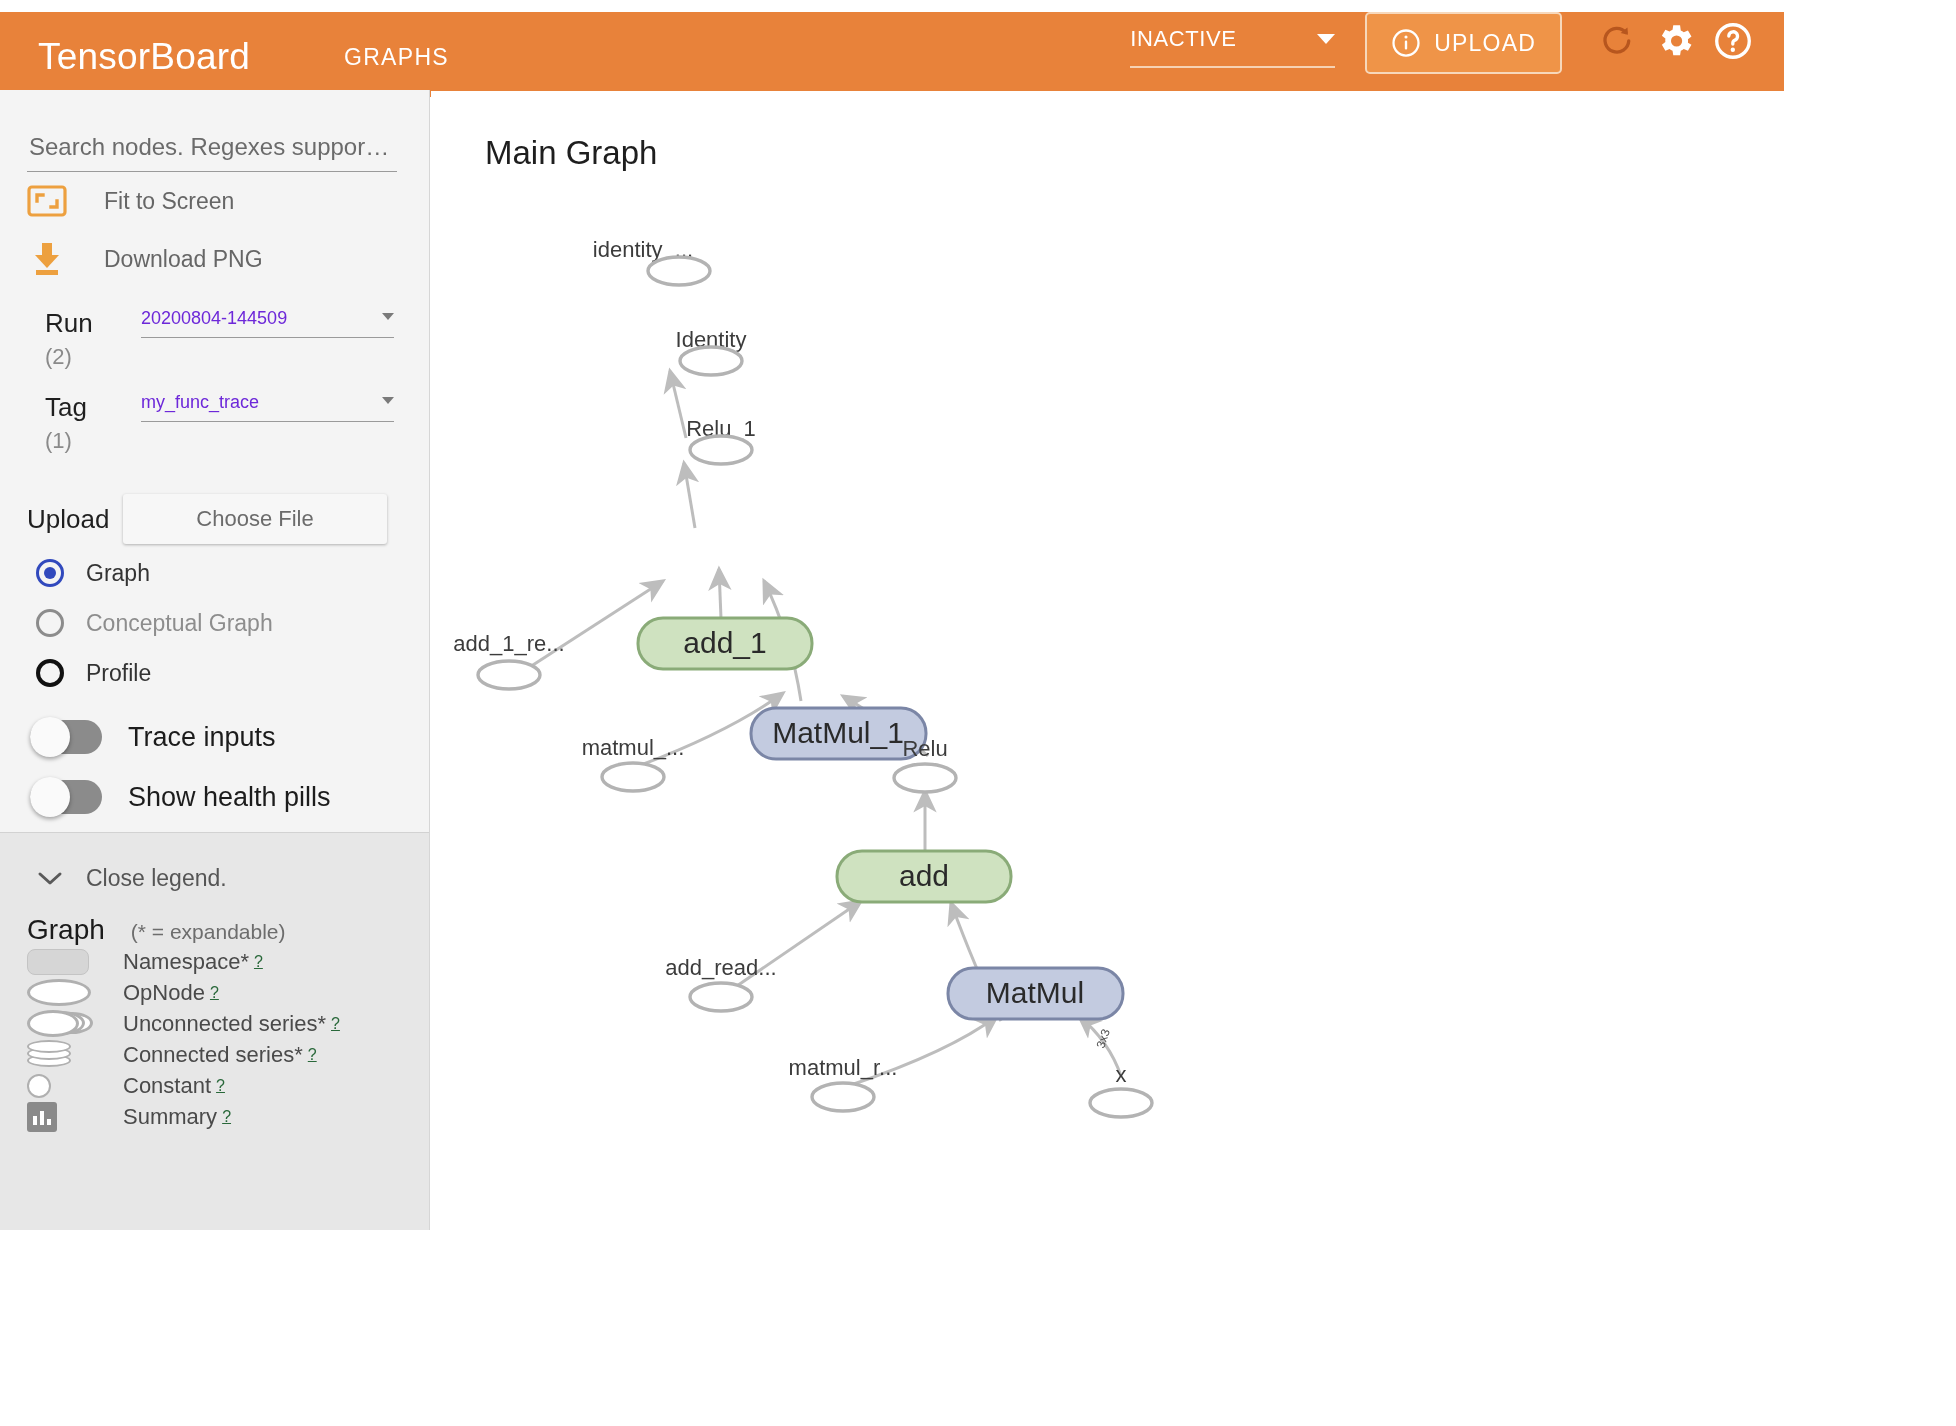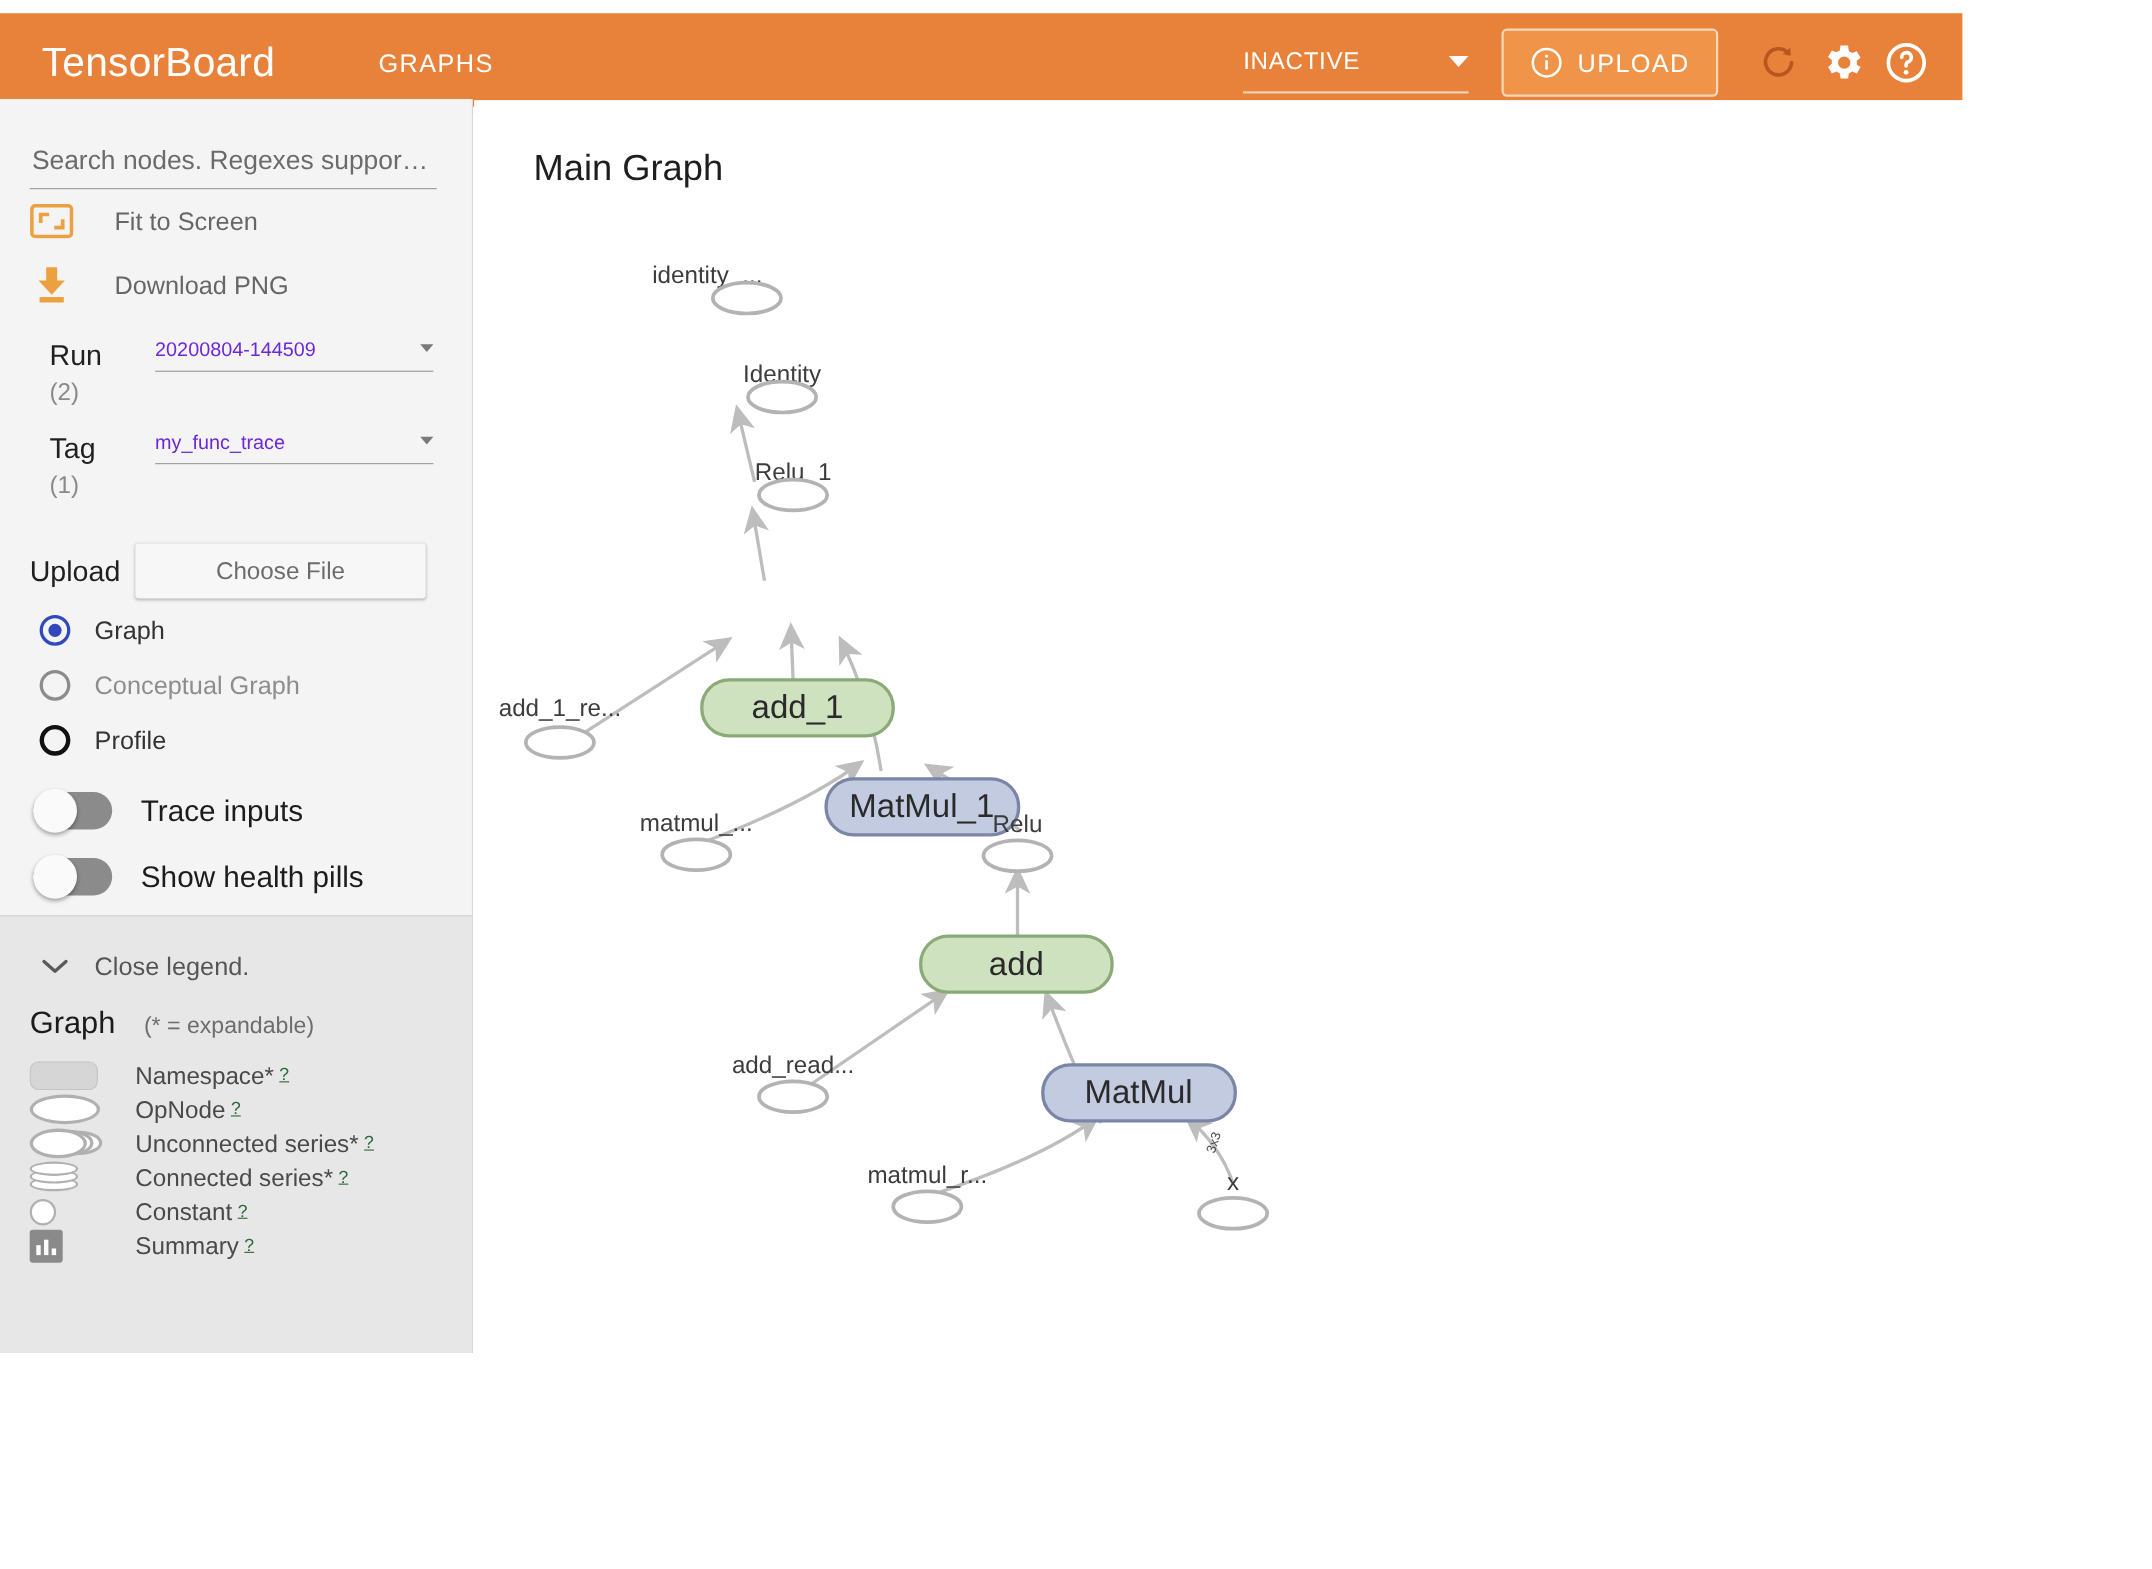--- a/index.html
+++ b/index.html
@@ -36,21 +36,21 @@
     display: flex; align-items: center;
   }
   .tb-tab::after {
     content: "";
     position: absolute; left: 0; right: 0; bottom: 0;
     height: 5px; background: #ffffff;
   }
   .tb-right {
     position: absolute; right: 22px; top: 0;
     height: 90px;
-    display: flex; align-items: center;
+    display: flex; align-items: flex-start;
   }
   .tb-select {
     position: relative;
     display: flex; align-items: center;
     width: 205px;
     height: 56px;
     border-bottom: 2px solid #f6d2b3;
     margin-right: 30px;
   }
   .tb-select .sel-val {
@@ -398,21 +398,21 @@
         </svg>
       </span>
       <span class="lbl">Close legend.</span>
     </div>
 
     <div class="legend-head">
       <span class="t">Graph</span>
       <span class="h">(* = expandable)</span>
     </div>
 
-    <div style="margin-top:16px">
+    <div style="margin-top:0">
       <div class="legend-item">
         <span class="legend-sym">
             <i class="sym-ns"></i>
           </span>
         <span class="legend-lbl">Namespace*</span>
         <span class="qmark">?</span>
       </div>
       <div class="legend-item">
         <span class="legend-sym">
             <i class="sym-op"></i>

